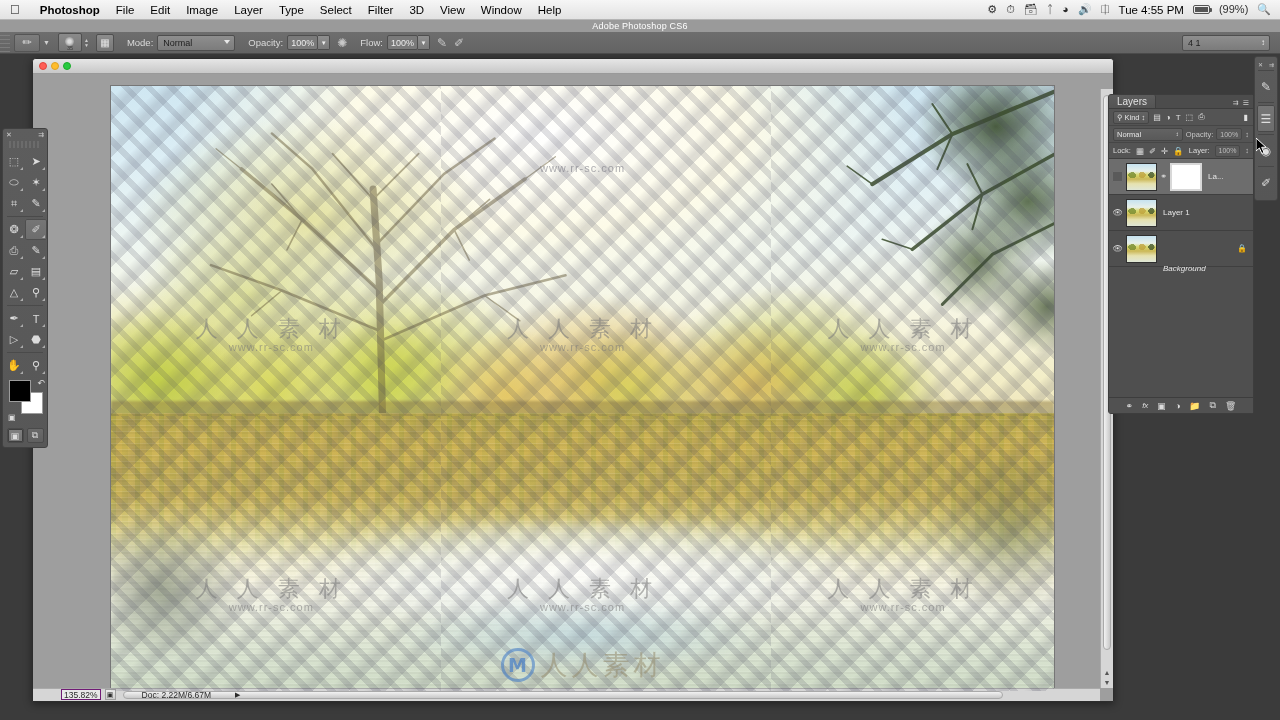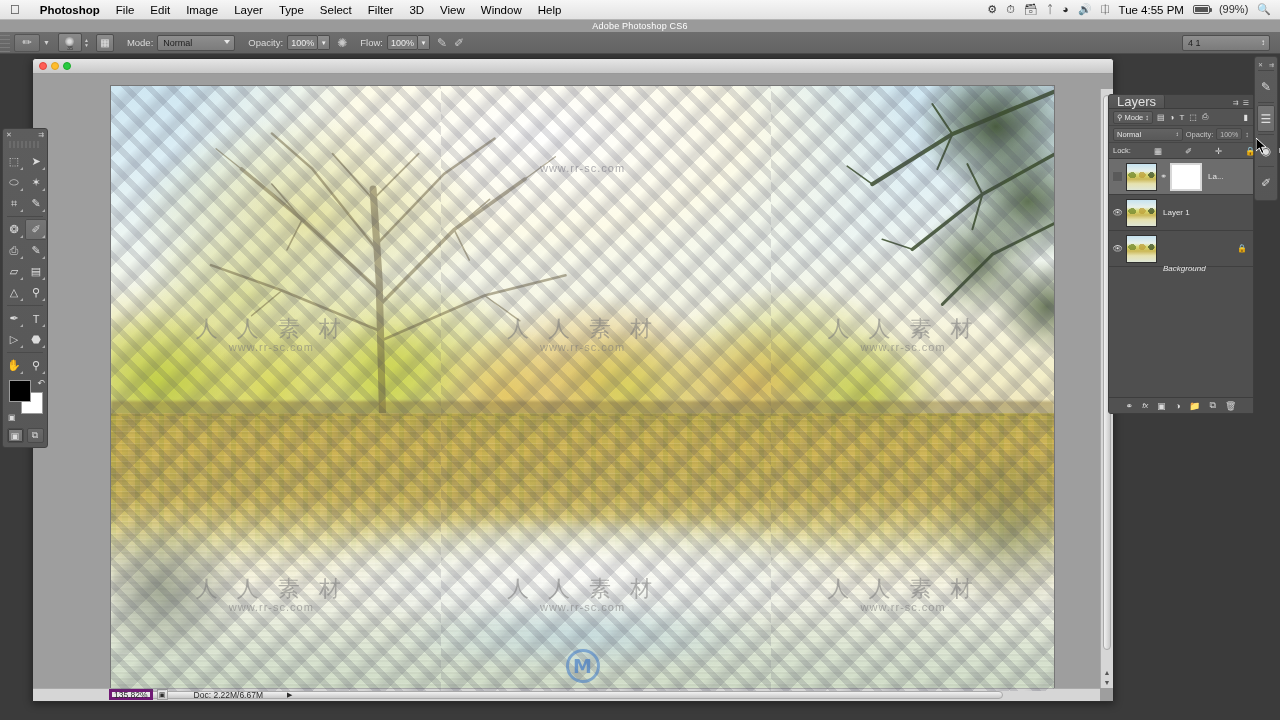--- a/index.html
+++ b/index.html
@@ -281,22 +281,22 @@
   .hscroll .thumb {
     position:absolute; top:2px; bottom:2px; left:90px; width:880px;
     background: linear-gradient(180deg,#f2f2f2,#c8c8c8); border-radius:5px; border:1px solid #a9a9a9;
   }
   .statusbar {
     position:absolute; left:0; bottom:0; height:13px; width:auto;
     display:flex; align-items:center; gap:4px; padding-left:28px;
     font-size:8.5px; color:#2b2b2b; z-index:5;
   }
   .statusbar .zoomfield {
-    background:#e9e9e9; border:3px solid #701a75; padding:0 2px; height:11px;
-    display:flex;align-items:center; min-width:38px; justify-content:center;margin-left:48px;
+    background:#e9e9e9; border:1px solid #701a75; padding:0 2px; height:11px;
+    display:flex;align-items:center; min-width:38px; justify-content:center;
   }
   .statusbar .sqbtn {
     width:11px;height:11px;background:linear-gradient(#eee,#ccc);border:1px solid #a0a0a0;
     display:flex;align-items:center;justify-content:center;font-size:7px;
   }
   .statusbar .docinfo { padding-left:22px; }
   .statusbar .play { font-size:7px; padding-left:20px; }
 
   
   .toolpanel {
@@ -359,21 +359,21 @@
   .layerspanel {
     position:absolute; left:1108px; top:94px; width:146px; height:320px;
     background:#545454; border:1px solid #3d3d3d; border-radius:3px; z-index:45;
     display:flex; flex-direction:column; font-size:8px; color:#ddd;
   }
   .lp-tabs {
     height:14px; display:flex; align-items:flex-end; background:#4c4c4c;
     border-bottom:1px solid #3d3d3d; position:relative;
   }
   .lp-tab {
-    padding:0 8px; height:13px; line-height:13px; font-size:13px; color:#e2e2e2;
+    padding:0 8px; height:13px; line-height:13px; font-size:10px; color:#e2e2e2;
     background: linear-gradient(#5d5d5d,#545454); border-right:1px solid #3f3f3f;
     border-top-left-radius:2px; border-top-right-radius:2px;
   }
   .lp-tabs .tright { margin-left:auto; display:flex; gap:4px; padding:0 4px 1px 0; font-size:7px; color:#cdcdcd;}
   .lp-filter {
     height:17px; display:flex; align-items:center; gap:3px; padding:0 4px;
     border-bottom:1px solid #464646;
   }
   .lp-kind {
     display:flex;align-items:center; gap:2px; height:13px; padding:0 3px;
@@ -390,21 +390,21 @@
     border:1px solid #454545; border-radius:2px; position:relative;
     display:flex;align-items:center; padding-left:3px; font-size:7.5px; color:#e6e6e6;
   }
   .lp-blendsel::after{content:"\2195"; position:absolute; right:3px; font-size:6px;}
   .lp-opa { font-size:7.5px; color:#c6c6c6; }
   .lp-opaval {
     width:26px;height:12px;background:#5a5a5a;border:1px solid #474747;border-radius:2px;
     display:flex;align-items:center;justify-content:center;font-size:7px;color:#bdbdbd;
   }
   .lp-lock {
-    height:16px; display:flex; align-items:center; gap:23px; padding:0 4px;
+    height:16px; display:flex; align-items:center; gap:5px; padding:0 4px;
     border-bottom:1px solid #3f3f3f; font-size:7.5px;
   }
   .lp-lock .licon { font-size:8.5px; color:#dcdcdc; }
   .lp-list { flex:1; overflow:hidden; background:#4f4f4f; }
   .lp-row {
     height:36px; display:flex; align-items:center; gap:3px; padding:0 3px;
     border-bottom:1px solid #3f3f3f; position:relative;
   }
   .lp-row.sel { background:#6d6d6d; }
   .lp-eye { width:11px; text-align:center; font-size:8px; color:#e0e0e0; }
@@ -633,20 +633,21 @@
         <div class="wm" style="left:37%; top:81%; width:26%;">
           <div class="cn">人 人 素 材</div>
           <div class="url">www.rr-sc.com</div>
         </div>
         <div class="wm" style="left:71%; top:81%; width:26%;">
           <div class="cn">人 人 素 材</div>
           <div class="url">www.rr-sc.com</div>
         </div>
         <div class="wm-logo">
           <span class="circ">M</span>
+          <span class="txt">人人素材</span>
         </div>
       </div>
 
       <div class="vscroll">
         <div class="arw" style="bottom:12px;">▲</div>
         <div class="arw" style="bottom:2px;">▼</div>
         <div class="thumb"></div>
       </div>
       <div class="hscroll">
         <div class="thumb"></div>
@@ -681,21 +682,21 @@
       <div class="lp-tab">Layers</div>
       <span class="tright">
         <span>⇉</span>
         <span>☰</span>
       </span>
     </div>
 
     <div class="lp-filter">
       <div class="lp-kind">
         <span>⚲</span>
-        <span>Mode</span>
+        <span>Kind</span>
         <span>↕</span>
       </div>
       <span class="lp-kicon">▤</span>
       <span class="lp-kicon">◑</span>
       <span class="lp-kicon">T</span>
       <span class="lp-kicon">⬚</span>
       <span class="lp-kicon">⎙</span>
       <span class="lp-kicon" style="margin-left:auto;">▮</span>
     </div>
 

